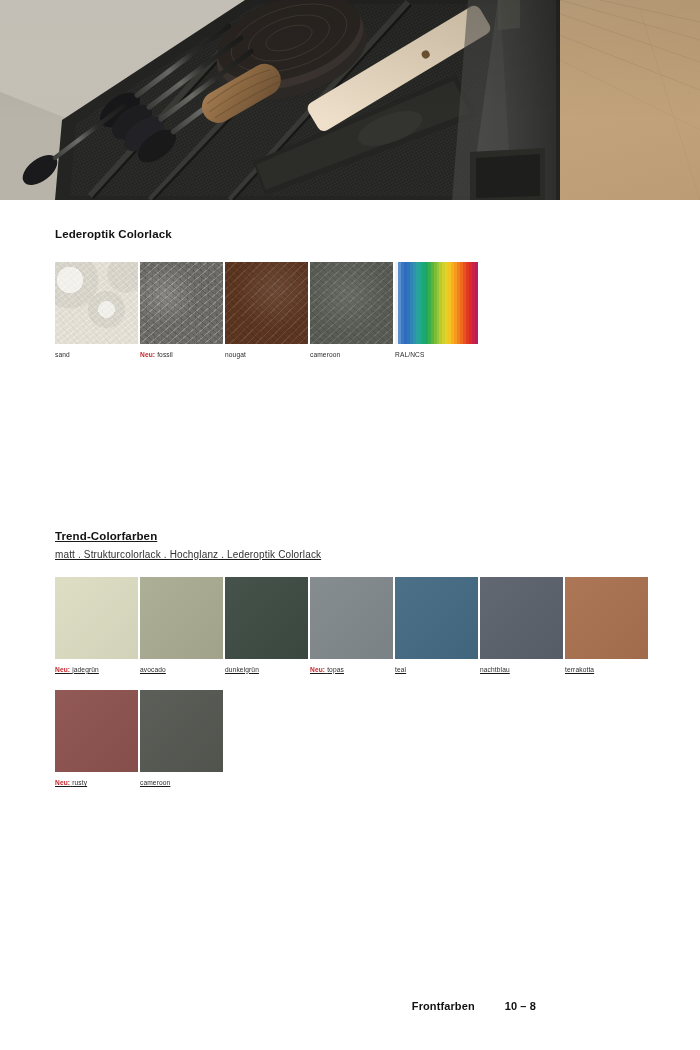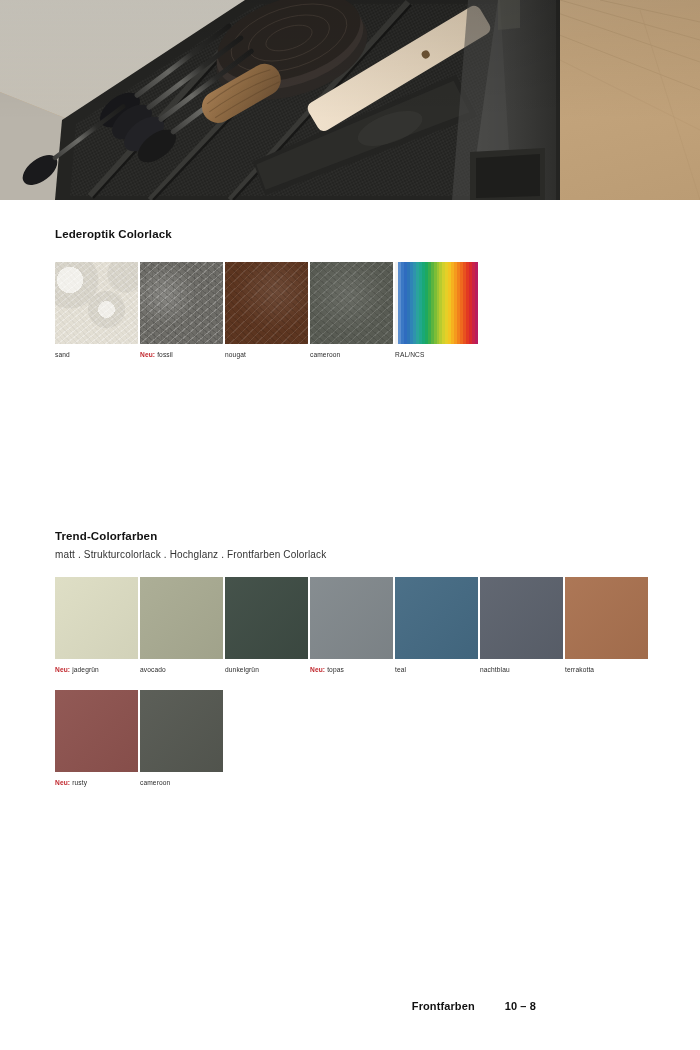--- a/index.html
+++ b/index.html
@@ -273,23 +273,23 @@
 
       <div class="swatch-cell">
         <span class="swatch rainbow" id="rainbow-swatch" style="background: linear-gradient(90deg, rgb(242, 242, 242) 0%, rgb(242, 242, 242) 3.571%, rgb(91, 143, 208) 3.571%, rgb(91, 143, 208) 7.143%, rgb(59, 120, 196) 7.143%, rgb(59, 120, 196) 10.714%, rgb(47, 108, 191) 10.714%, rgb(47, 108, 191) 14.286%, rgb(45, 116, 184) 14.286%, rgb(45, 116, 184) 17.857%, rgb(47, 132, 182) 17.857%, rgb(47, 132, 182) 21.429%, rgb(47, 147, 173) 21.429%, rgb(47, 147, 173) 25%, rgb(42, 163, 157) 25%, rgb(42, 163, 157) 28.571%, rgb(33, 168, 140) 28.571%, rgb(33, 168, 140) 32.143%, rgb(25, 168, 119) 32.143%, rgb(25, 168, 119) 35.714%, rgb(30, 169, 95) 35.714%, rgb(30, 169, 95) 39.286%, rgb(58, 173, 76) 39.286%, rgb(58, 173, 76) 42.857%, rgb(92, 180, 63) 42.857%, rgb(92, 180, 63) 46.429%, rgb(124, 189, 55) 46.429%, rgb(124, 189, 55) 50%, rgb(156, 196, 51) 50%, rgb(156, 196, 51) 53.571%, rgb(184, 203, 47) 53.571%, rgb(184, 203, 47) 57.143%, rgb(210, 208, 44) 57.143%, rgb(210, 208, 44) 60.714%, rgb(230, 207, 39) 60.714%, rgb(230, 207, 39) 64.286%, rgb(242, 197, 34) 64.286%, rgb(242, 197, 34) 67.857%, rgb(246, 176, 31) 67.857%, rgb(246, 176, 31) 71.429%, rgb(245, 154, 29) 71.429%, rgb(245, 154, 29) 75%, rgb(242, 129, 28) 75%, rgb(242, 129, 28) 78.571%, rgb(238, 106, 30) 78.571%, rgb(238, 106, 30) 82.143%, rgb(232, 82, 31) 82.143%, rgb(232, 82, 31) 85.714%, rgb(226, 58, 34) 85.714%, rgb(226, 58, 34) 89.286%, rgb(217, 42, 46) 89.286%, rgb(217, 42, 46) 92.857%, rgb(201, 34, 72) 92.857%, rgb(201, 34, 72) 96.429%, rgb(184, 29, 94) 96.429%, rgb(184, 29, 94) 100%);"></span>
         <div class="swatch-label"><span>RAL/NCS</span></div>
       </div>
 
     </div>
   </div>
 
 
-  <div class="section" id="sec-2" style="top:330px;">
+  <div class="section" id="sec-2" style="top:330px;text-decoration:underline;">
     <div class="sec-title">Trend-Colorfarben</div>
-    <div class="sec-sub">matt  .  Strukturcolorlack  .  Hochglanz  .  Frontfarben Colorlack</div>
+    <div class="sec-sub">matt  .  Strukturcolorlack  .  Hochglanz  .  Lederoptik Colorlack</div>
 
     <div class="swatch-row" style="margin-top:17px;">
       <div class="swatch-cell">
         <span class="swatch flat" style="--c:#ddddc3"></span>
         <div class="swatch-label"><span class="neu">Neu:</span> <span>jadegrün</span></div>
       </div>
       <div class="swatch-cell">
         <span class="swatch flat" style="--c:#a9ab92"></span>
         <div class="swatch-label"><span>avocado</span></div>
       </div>

